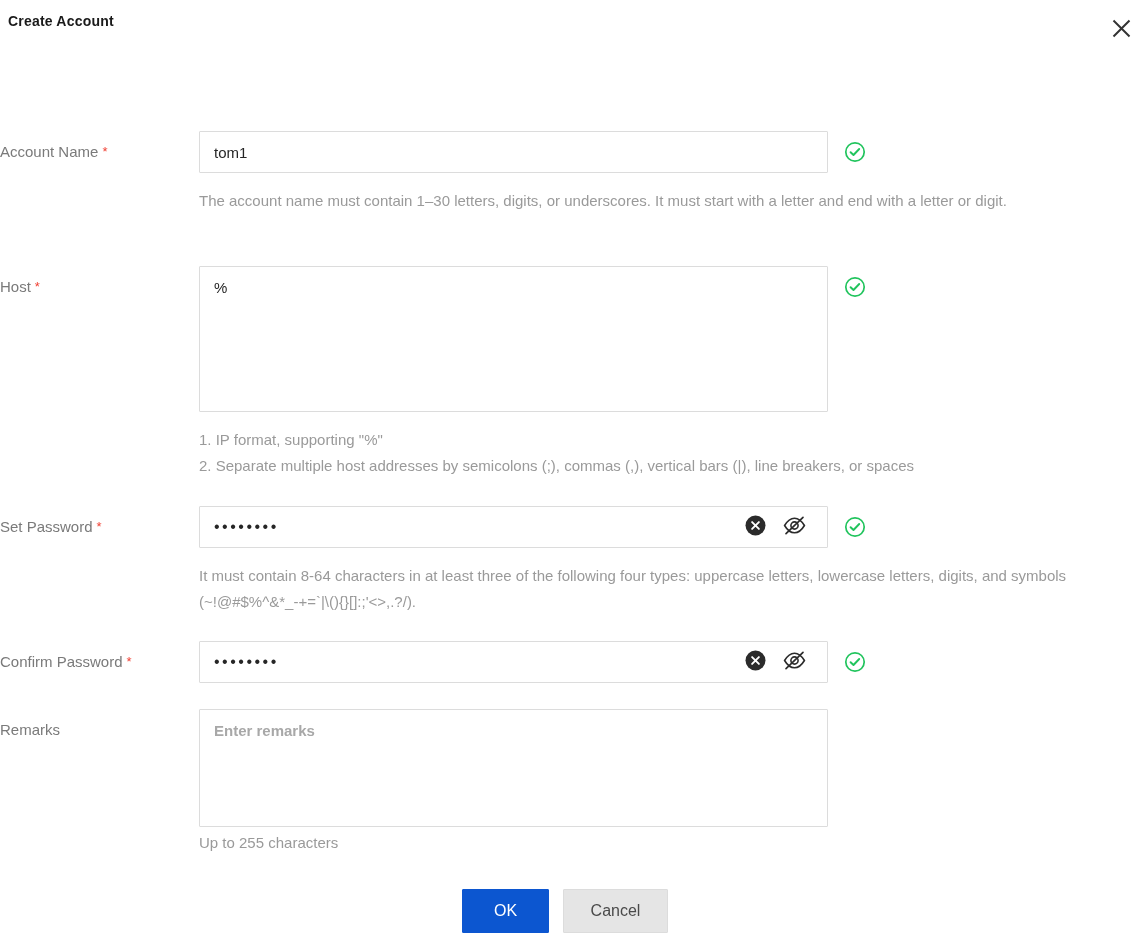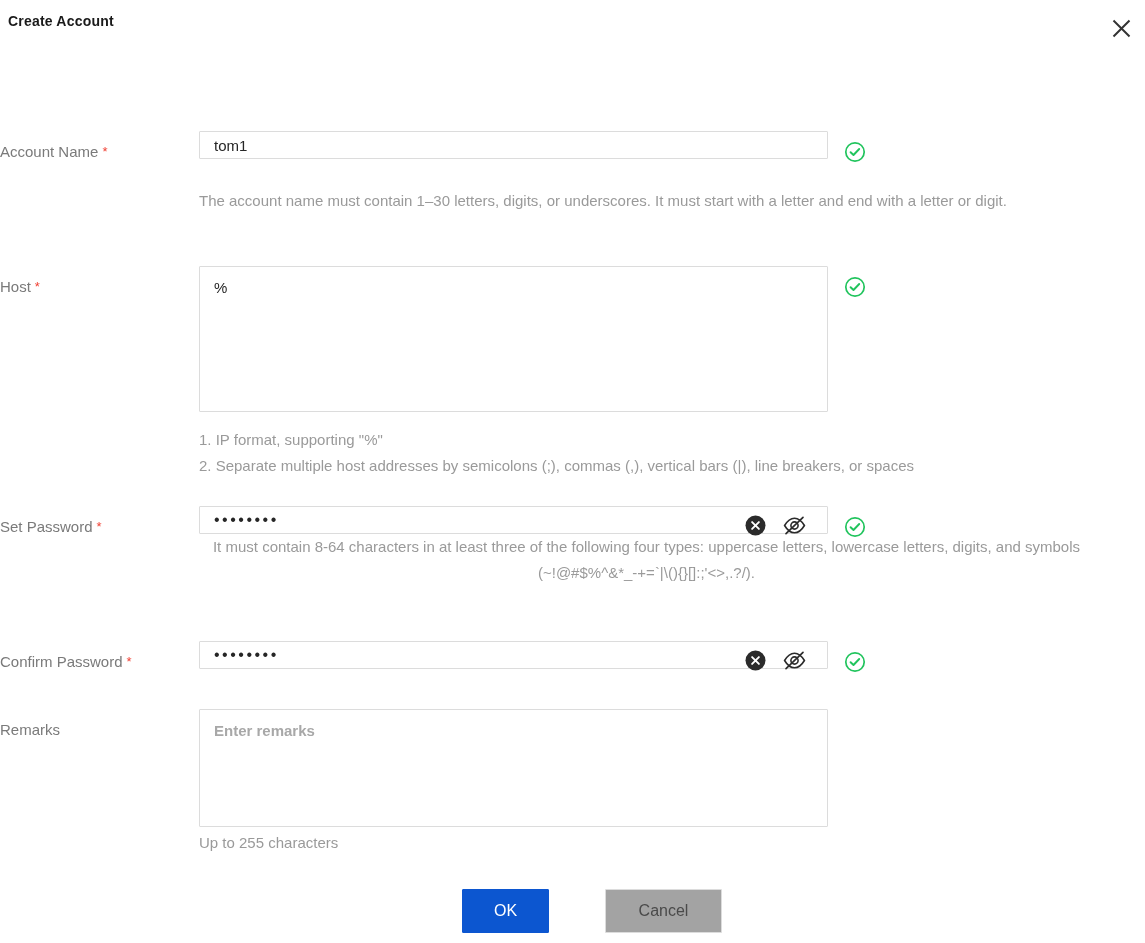--- a/index.html
+++ b/index.html
@@ -60,21 +60,21 @@
     margin-left: 4px;
     vertical-align: 1px;
   }
   .field-wrap {
     position: absolute;
     left: 199px;
   }
 
   .text-input {
     width: 629px;
-    height: 28px;
+    height: 42px;
     border: 1px solid #dcdcdc;
     background: #fff;
     font-family: "Liberation Sans", sans-serif;
     font-size: 15px;
     color: #262626;
     padding: 12px 14px;
     outline: none;
     border-radius: 1px;
   }
   .text-input::placeholder { color: #a8a8a8; }
@@ -153,25 +153,24 @@
   }
   .btn-ok {
     left: 462px;
     width: 87px;
     background: #0c56d0;
     border: 1px solid #0c56d0;
     color: #ffffff;
   }
   .btn-cancel {
     left: 563px;
-    width: 117px;
-    background: #a3a3a3;
+    width: 105px;
+    background: #e5e5e5;
     border: 1px solid #dcdcdc;
     color: #4a4a4a;
-    margin-left: 42px;
   }
 </style>
 </head>
 <body>
 
 <div class="dialog-header">
   <div class="dialog-title">Create Account</div>
   <button class="close-btn">
     <span>
       <svg width="21" height="21" viewBox="0 0 21 21" aria-hidden="true">
@@ -243,21 +242,21 @@
           </span>
         </button>
       </div>
     </div>
     <span class="check-icon" style="left:844px; top:464px;">
       <svg width="22" height="22" viewBox="0 0 22 22">
         <circle cx="11" cy="11" r="9.2" fill="none" stroke="#21c45d" stroke-width="1.7"></circle>
         <path d="M6.6 11.2 L9.5 14.0 L15.2 8.0" fill="none" stroke="#21c45d" stroke-width="1.9" stroke-linecap="round" stroke-linejoin="round"></path>
       </svg>
     </span>
-    <div class="helper" style="top:482px; width:895px;text-align:center;">It must contain 8-64 characters in at least three of the following four types: uppercase letters, lowercase letters, digits, and symbols (~!@#$%^&amp;*_-+=`|\(){}[]:;'&lt;&gt;,.?/).</div>
+    <div class="helper" style="top:511px; width:895px;">It must contain 8-64 characters in at least three of the following four types: uppercase letters, lowercase letters, digits, and symbols (~!@#$%^&amp;*_-+=`|\(){}[]:;'&lt;&gt;,.?/).</div>
   </div>
 
   <div class="row">
     <div class="label" style="top:601px;">
       <span>Confirm Password</span><span class="req">*</span>
     </div>
     <div class="field-wrap" style="top:589px;">
       <div class="pwd-wrap">
         <input class="text-input" type="text" value="••••••••" style="">
         <button class="pwd-icon pwd-clear">

